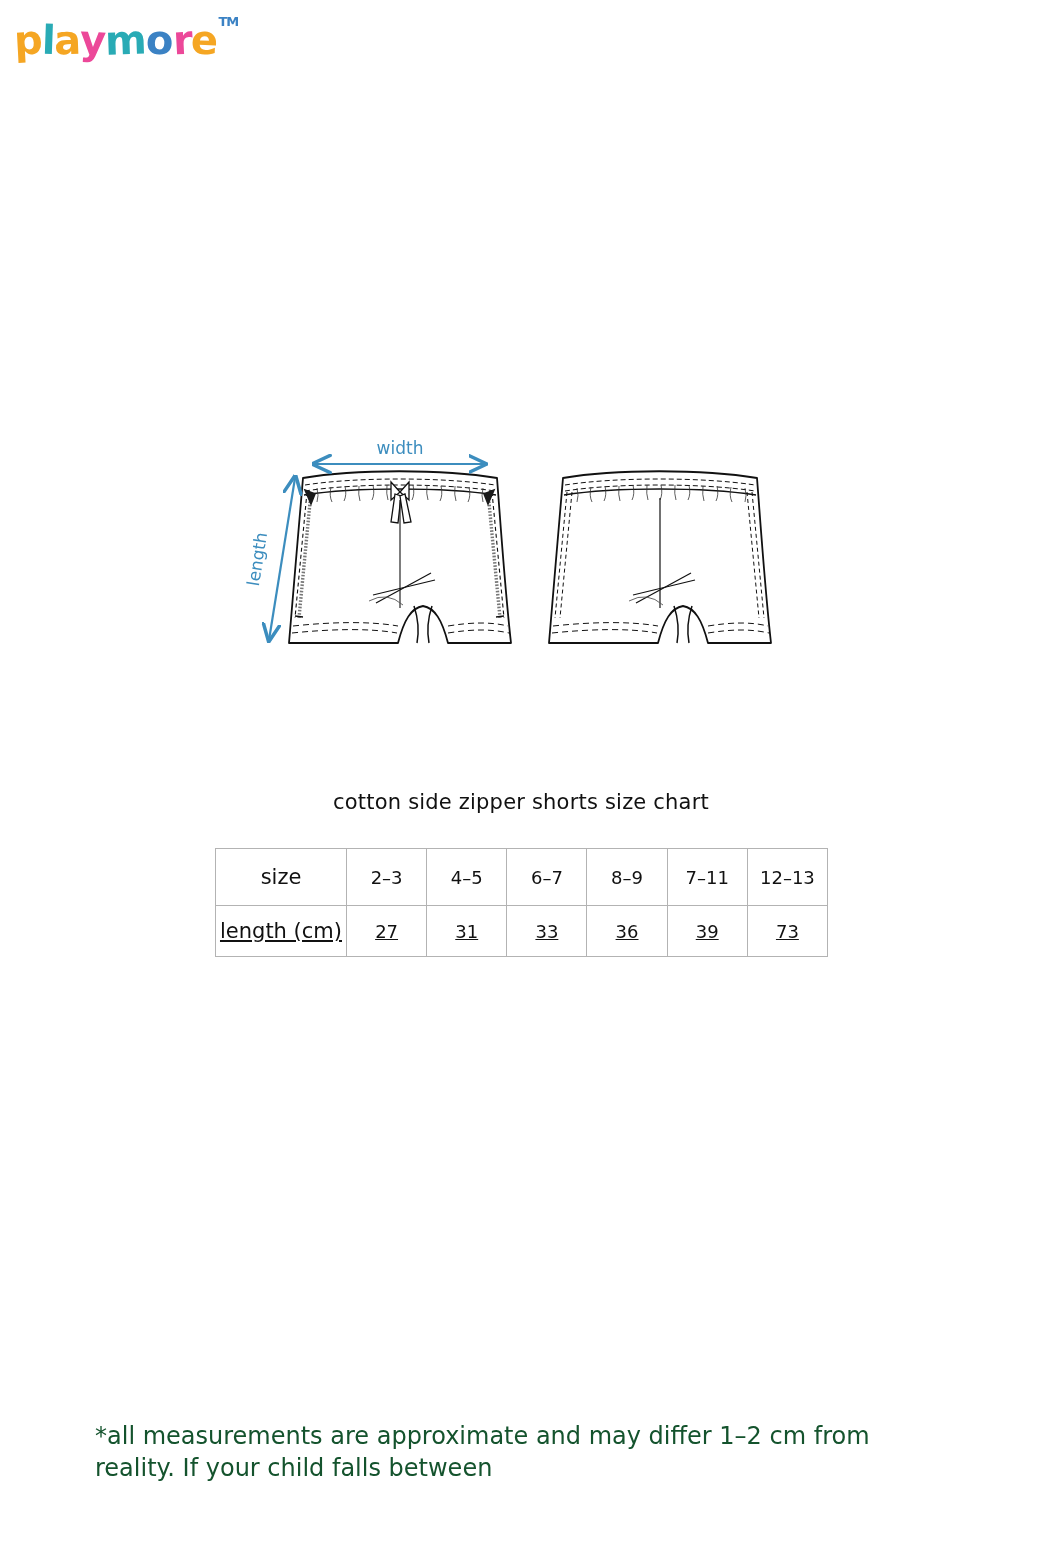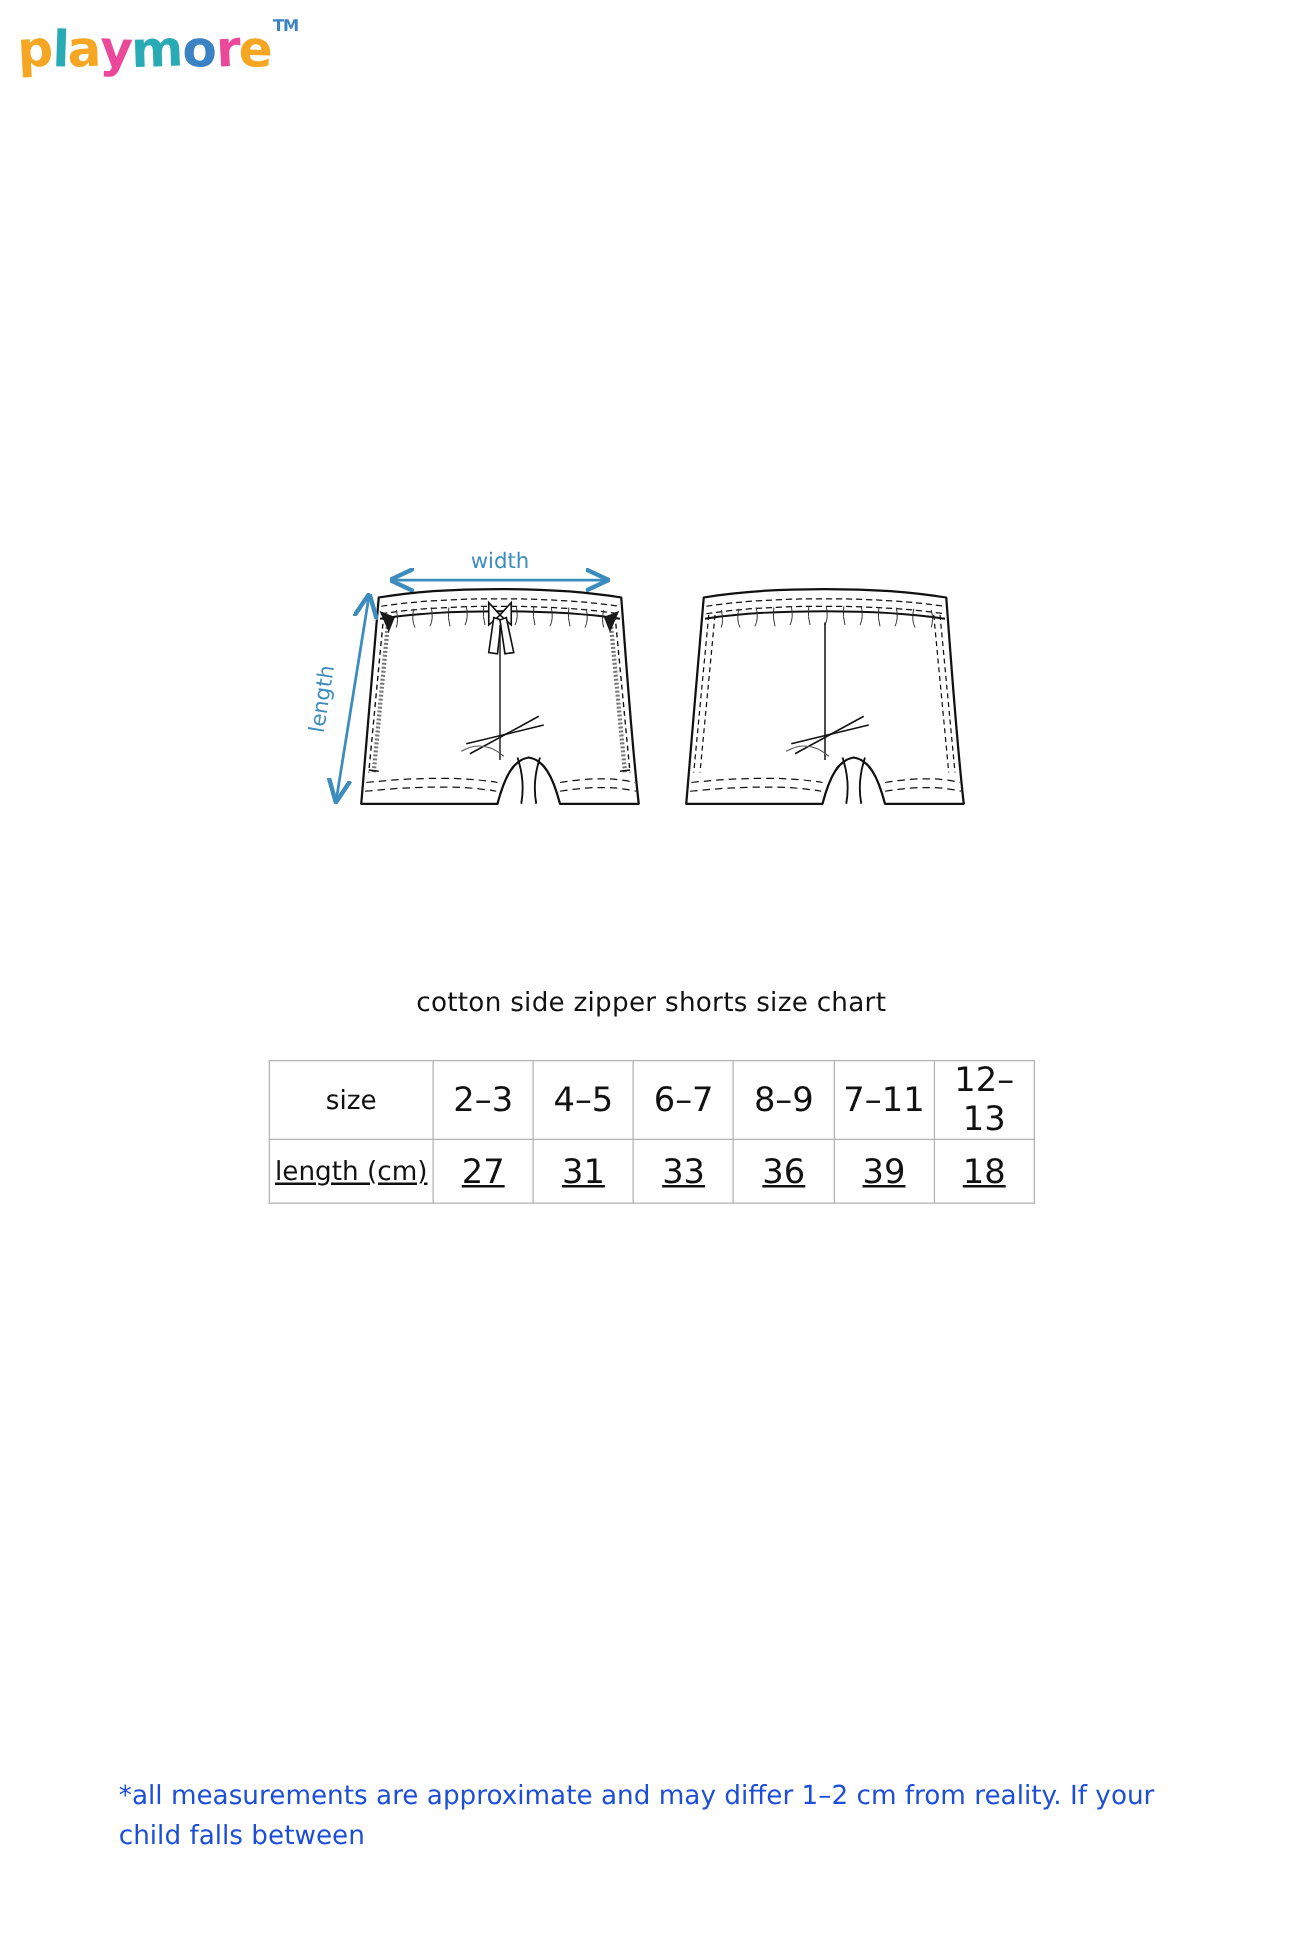--- a/index.html
+++ b/index.html
@@ -85,42 +85,42 @@
     border-collapse: collapse;
     width: 613px;
     table-layout: fixed;
     padding-left: 44px;
   }
   table.size-table td {
     border: 1px solid #b3b3b3;
     text-align: center;
     vertical-align: middle;
     font-family: "DejaVu Sans", sans-serif;
-    font-size: 27px;
+    font-size: 18px;
     color: #111111;
     height: 50px;
     padding: 0;
   }
   table.size-table td.label-cell {
     width: 130px;
     font-size: 21px;
   }
   table.size-table tr.row-head td { height: 56px; }
   table.size-table tr.row-data td { height: 50px; text-decoration: underline; }
 
   
   .footnote {
     position: absolute;
     left: 95px;
     top: 1420px;
     width: 845px;
     font-family: "DejaVu Sans", sans-serif;
-    font-size: 21px;
+    font-size: 24px;
     line-height: 32px;
-    color: #1d4ed8;
+    color: #14532d;
   }
 </style>
 </head>
 <body>
 
 <div class="logo">
   <div class="logo-text">
     <span class="lg-p" style="color: rgb(245, 166, 35);">p</span><span class="lg-l" style="color: rgb(41, 171, 181);">l</span><span class="lg-a" style="color: rgb(245, 166, 35);">a</span><span class="lg-y" style="color: rgb(236, 72, 153);">y</span><span class="lg-m" style="color: rgb(41, 171, 181);">m</span><span class="lg-o" style="color: rgb(59, 130, 196);">o</span><span class="lg-r" style="color: rgb(236, 72, 153);">r</span><span class="lg-e" style="color: rgb(245, 166, 35);">e</span><span class="lg-tm">TM</span>
   </div>
 </div>
@@ -285,21 +285,21 @@
         <td>7–11</td>
         <td>12–13</td>
       </tr>
       <tr class="row-data">
         <td class="label-cell">length (cm)</td>
         <td>27</td>
         <td>31</td>
         <td>33</td>
         <td>36</td>
         <td>39</td>
-        <td>18</td>
+        <td>73</td>
       </tr>
     </tbody>
   </table>
 </div>
 
 <div class="footnote">
   <div>*all measurements are approximate and may differ 1–2 cm  from reality. If your child falls between</div>
 </div>
 
 </body></html>

